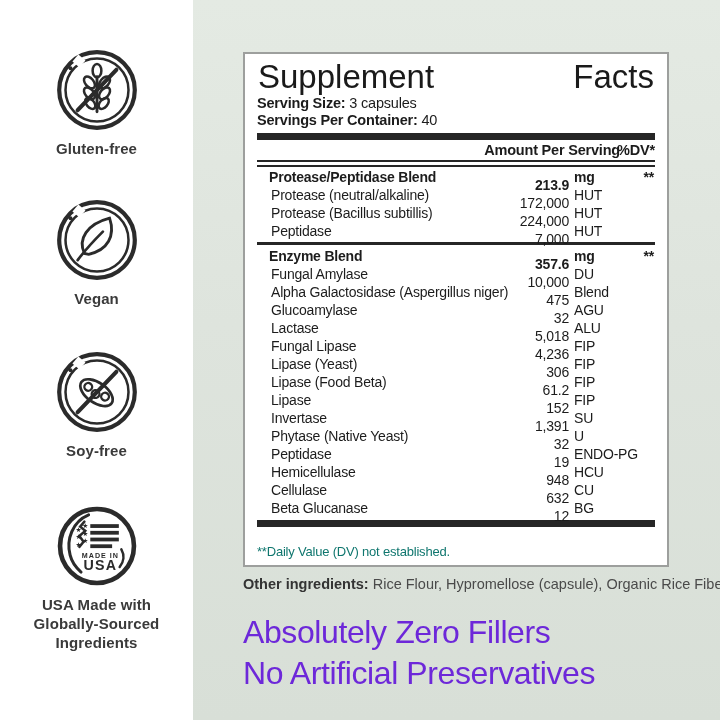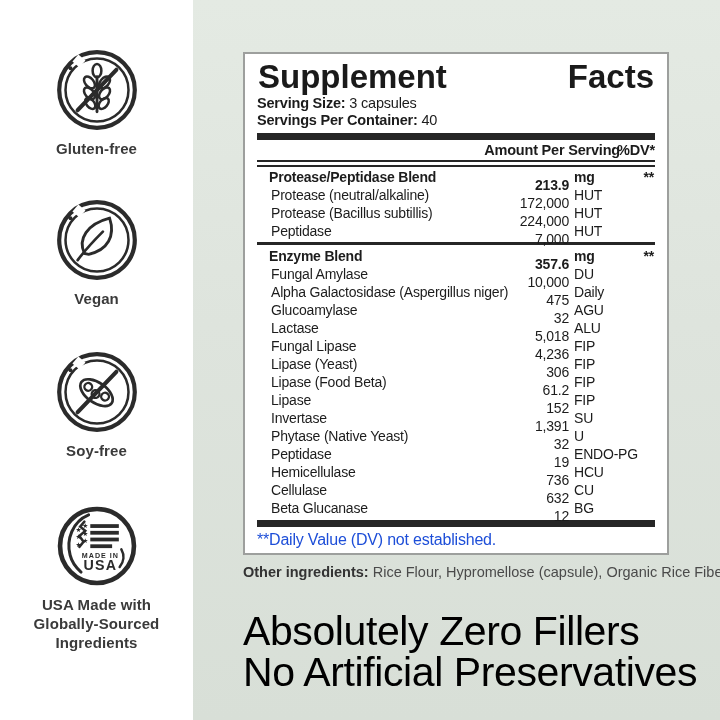--- a/index.html
+++ b/index.html
@@ -26,46 +26,46 @@
   
   .right-col{position:absolute;left:243px;top:52px;width:452px;}
   
   .panel{
     width:426px;box-sizing:border-box;background:#ffffff;
     border:2px solid #9d9f9d;padding:5px 12px 4px;
     color:#1c1c1c;letter-spacing:-0.2px;
   }
   .sf-title{
     display:flex;justify-content:space-between;align-items:baseline;
-    font-size:33px;font-weight:bold;line-height:36px;letter-spacing:0;
+    font-size:33px;font-weight:normal;line-height:36px;letter-spacing:0;
     color:#1a1a1a;padding:0 1px;
   }
   .serving{font-size:14.5px;line-height:17px;}
   .serving b{font-weight:bold;}
   .rule-thick{height:7px;background:#262626;margin-top:4px;}
   .colhdr{position:relative;height:20px;line-height:21px;font-size:14.5px;font-weight:bold;}
   .hdr-amount{position:absolute;right:35px;}
   .hdr-dv{position:absolute;right:0;}
   .rule-double{height:7px;box-sizing:border-box;border-top:2.5px solid #262626;border-bottom:2.5px solid #262626;background:#fff;}
   .rows{padding-top:1px;}
   .row{position:relative;height:18px;line-height:18px;font-size:14px;}
   .row .name{position:absolute;left:14px;white-space:nowrap;}
   .row .num{position:absolute;right:86px;width:130px;text-align:right;white-space:nowrap;margin-top:8px;}
   .row .unit{position:absolute;left:317px;white-space:nowrap;}
   .row .dv{position:absolute;right:1px;font-weight:bold;}
   .row.section .name{left:12px;font-weight:bold;}
   .row.section .num,.row.section .unit{font-weight:bold;}
   .rule-mid{height:3px;background:#262626;margin:2px 0;}
   .rule-thick2{height:7px;background:#262626;margin-top:3px;}
-  .footnote{font-size:16px;line-height:18px;padding-top:4px;color:#1d4ed8;}
+  .footnote{font-size:13px;line-height:18px;padding-top:16px;color:#0f766e;}
   
   .other-ing{margin-top:8px;font-size:14.5px;line-height:18px;color:#4a4a4a;white-space:nowrap;letter-spacing:0;}
   .other-ing b{color:#333;font-weight:bold;}
   
-  .claims{margin-top:30px;color:#000000;font-size:41px;line-height:41px;letter-spacing:-0.4px;}
+  .claims{margin-top:19px;color:#6d28d9;font-size:32px;line-height:41px;letter-spacing:-0.4px;}
   .claims div{white-space:nowrap;}
   
   .ic{stroke:#2b2b2b;fill:none;stroke-linecap:round;}
 </style>
 </head>
 <body>
 
 <div class="bg-right"></div>
 
 <div class="sidebar">
@@ -195,21 +195,21 @@
           <span class="dv">**</span>
         </div>
         <div class="row">
           <span class="name">Fungal Amylase</span>
           <span class="num">10,000</span>
           <span class="unit">DU</span>
         </div>
         <div class="row">
           <span class="name">Alpha Galactosidase (Aspergillus niger)</span>
           <span class="num">475</span>
-          <span class="unit">Daily</span>
+          <span class="unit">Blend</span>
         </div>
         <div class="row">
           <span class="name">Glucoamylase</span>
           <span class="num">32</span>
           <span class="unit">AGU</span>
         </div>
         <div class="row">
           <span class="name">Lactase</span>
           <span class="num">5,018</span>
           <span class="unit">ALU</span>
@@ -244,21 +244,21 @@
           <span class="num">32</span>
           <span class="unit">U</span>
         </div>
         <div class="row">
           <span class="name">Peptidase</span>
           <span class="num">19</span>
           <span class="unit">ENDO-PG</span>
         </div>
         <div class="row">
           <span class="name">Hemicellulase</span>
-          <span class="num">736</span>
+          <span class="num">948</span>
           <span class="unit">HCU</span>
         </div>
         <div class="row">
           <span class="name">Cellulase</span>
           <span class="num">632</span>
           <span class="unit">CU</span>
         </div>
         <div class="row">
           <span class="name">Beta Glucanase</span>
           <span class="num">12</span>

